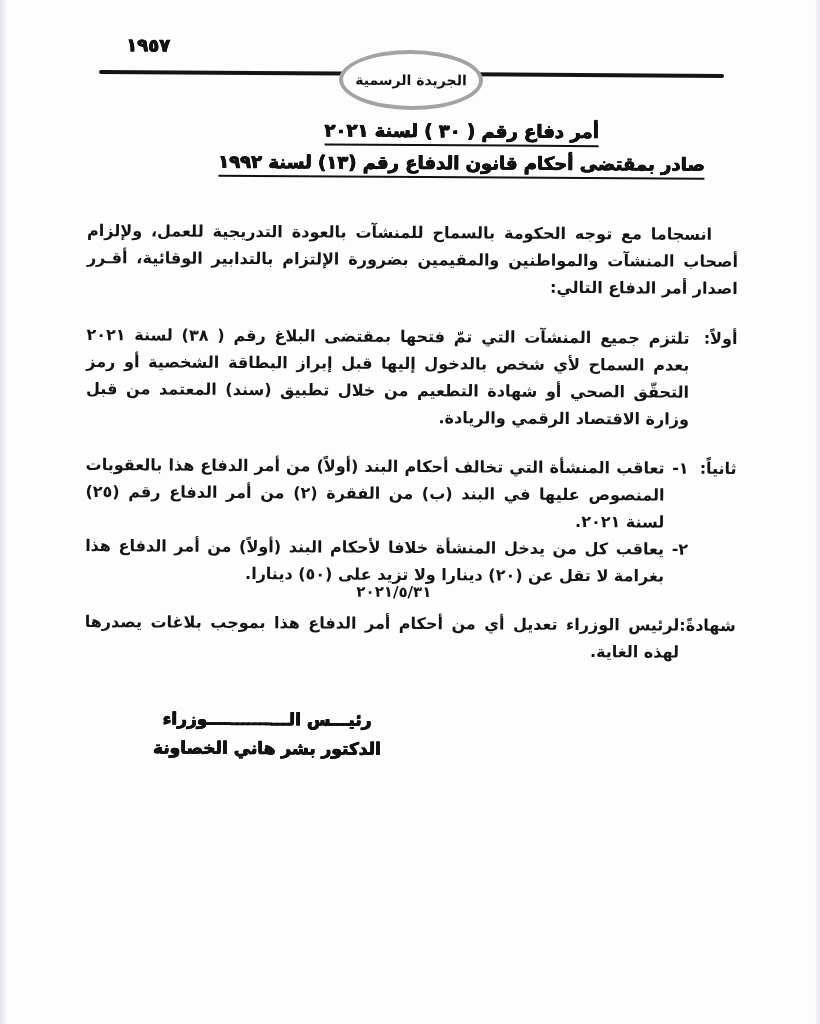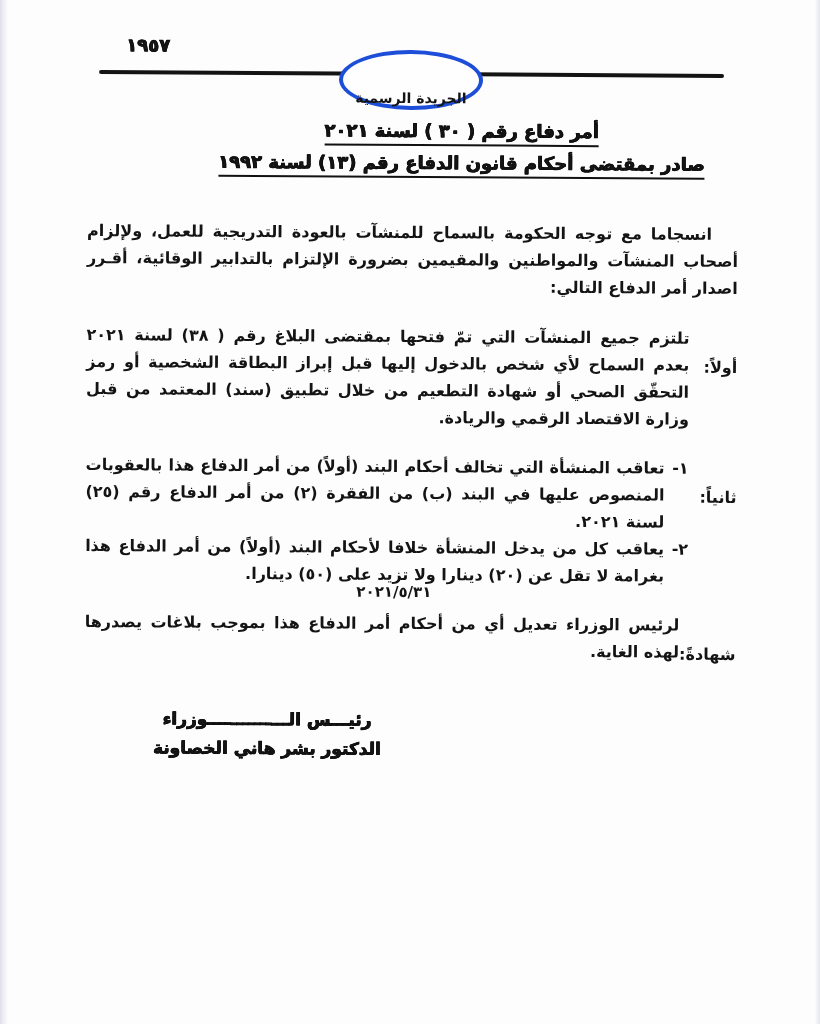--- a/index.html
+++ b/index.html
@@ -31,22 +31,22 @@
     position:absolute;top:36px;left:124px;
     font-size:18px;font-weight:bold;letter-spacing:10px;
     direction:rtl;
   }
   .header-rule{
     position:absolute;top:72px;left:97px;width:625px;height:4px;
     background:#141414;border-radius:2px;
   }
   .gazette-oval{
     position:absolute;top:50px;left:337px;width:136px;height:52px;
-    border:4px solid #1d4ed8;border-radius:50%;background:#fefefe;
-    display:flex;align-items:flex-end;justify-content:center;
+    border:4px solid #a3a3a3;border-radius:50%;background:#fefefe;
+    display:flex;align-items:center;justify-content:center;
     direction:rtl;font-size:14px;font-weight:bold;
   }
   
   .title-block{
     position:absolute;top:120px;left:160px;width:600px;
     text-align:center;direction:rtl;
   }
   .title-line{
     display:inline-block;
     font-size:18px;font-weight:bold;
@@ -55,21 +55,21 @@
     letter-spacing:0.2px;
   }
   
   .doc-body{
     position:absolute;top:219px;right:83px;left:86px;
     direction:rtl;text-align:justify;
     font-size:16px;font-weight:bold;line-height:27px;
   }
   .intro{margin:0 0 23px;text-indent:26px;}
   .clause{display:flex;margin-bottom:22px;}
-  .clause-label{flex:0 0 48px;white-space:nowrap;margin-top:29px;}
+  .clause-label{flex:0 0 48px;white-space:nowrap;}
   .clause-body{flex:1;text-align:justify;}
   .subclause{display:flex;}
   .subclause-num{flex:0 0 24px;white-space:nowrap;}
   .subclause-text{flex:1;text-align:justify;}
   
   .issue-date{
     position:absolute;top:583px;left:0;right:30px;
     text-align:center;direction:rtl;
     font-size:15px;font-weight:bold;letter-spacing:3px;
   }

